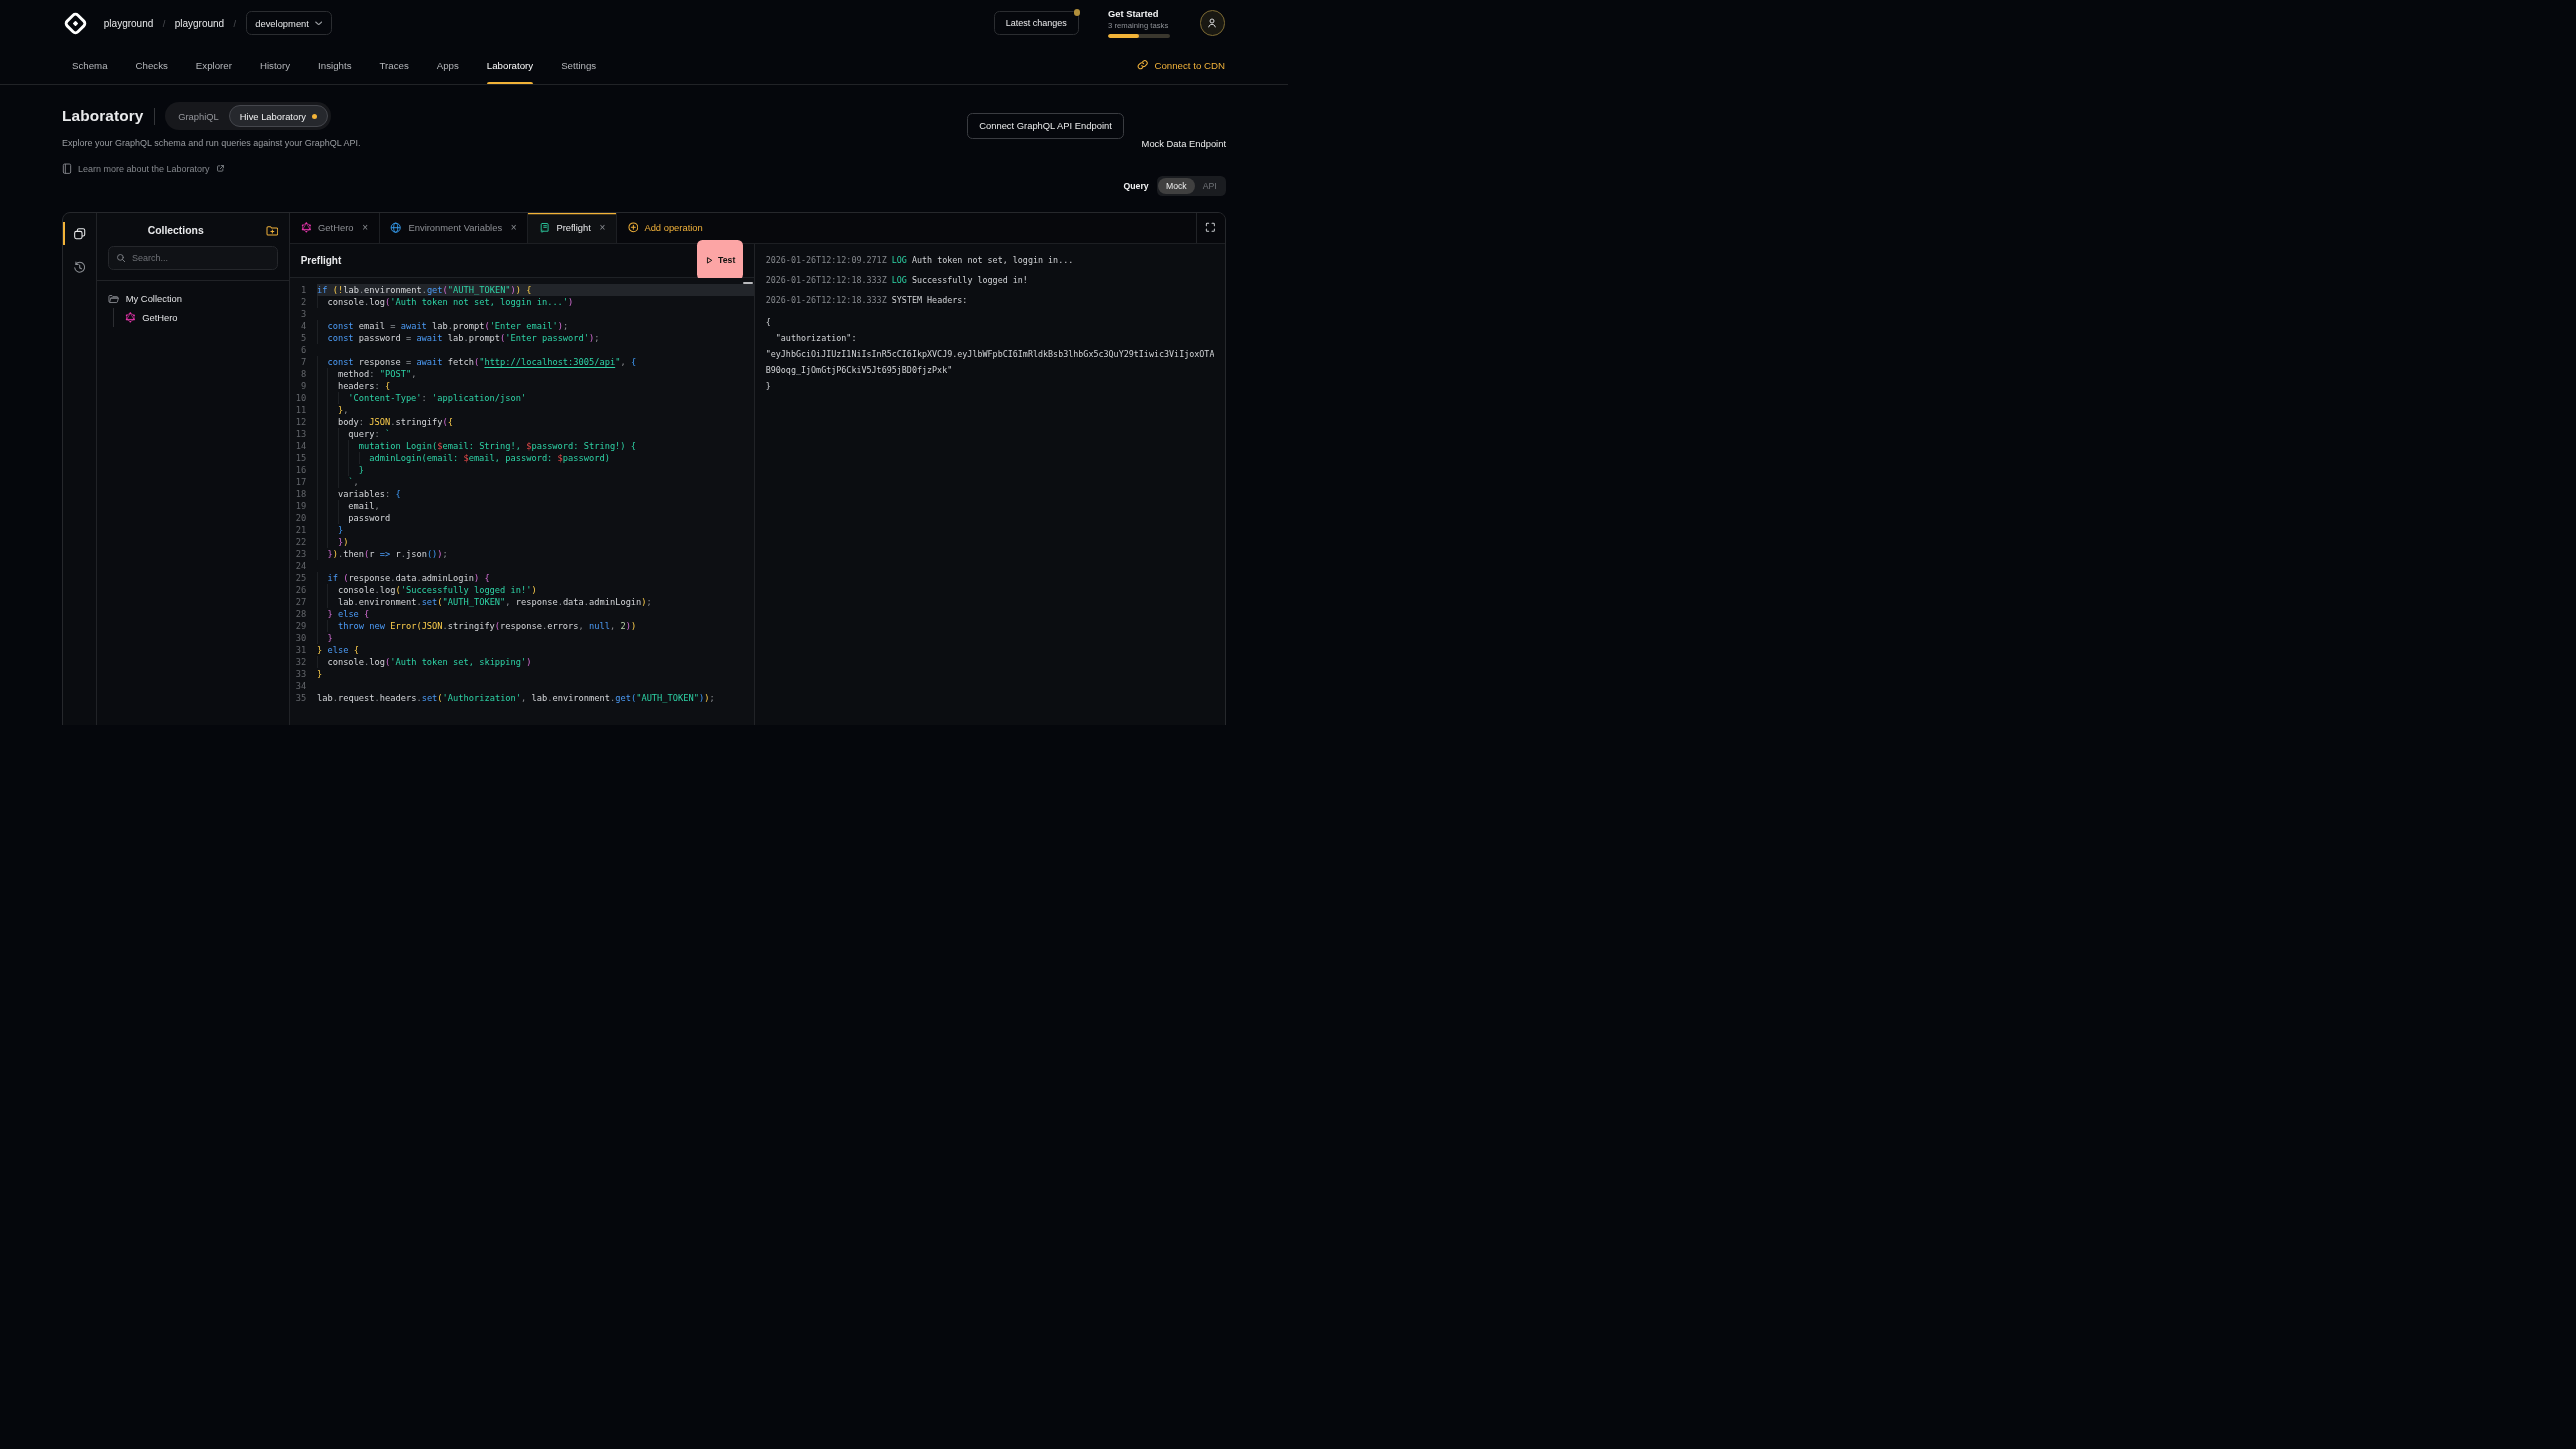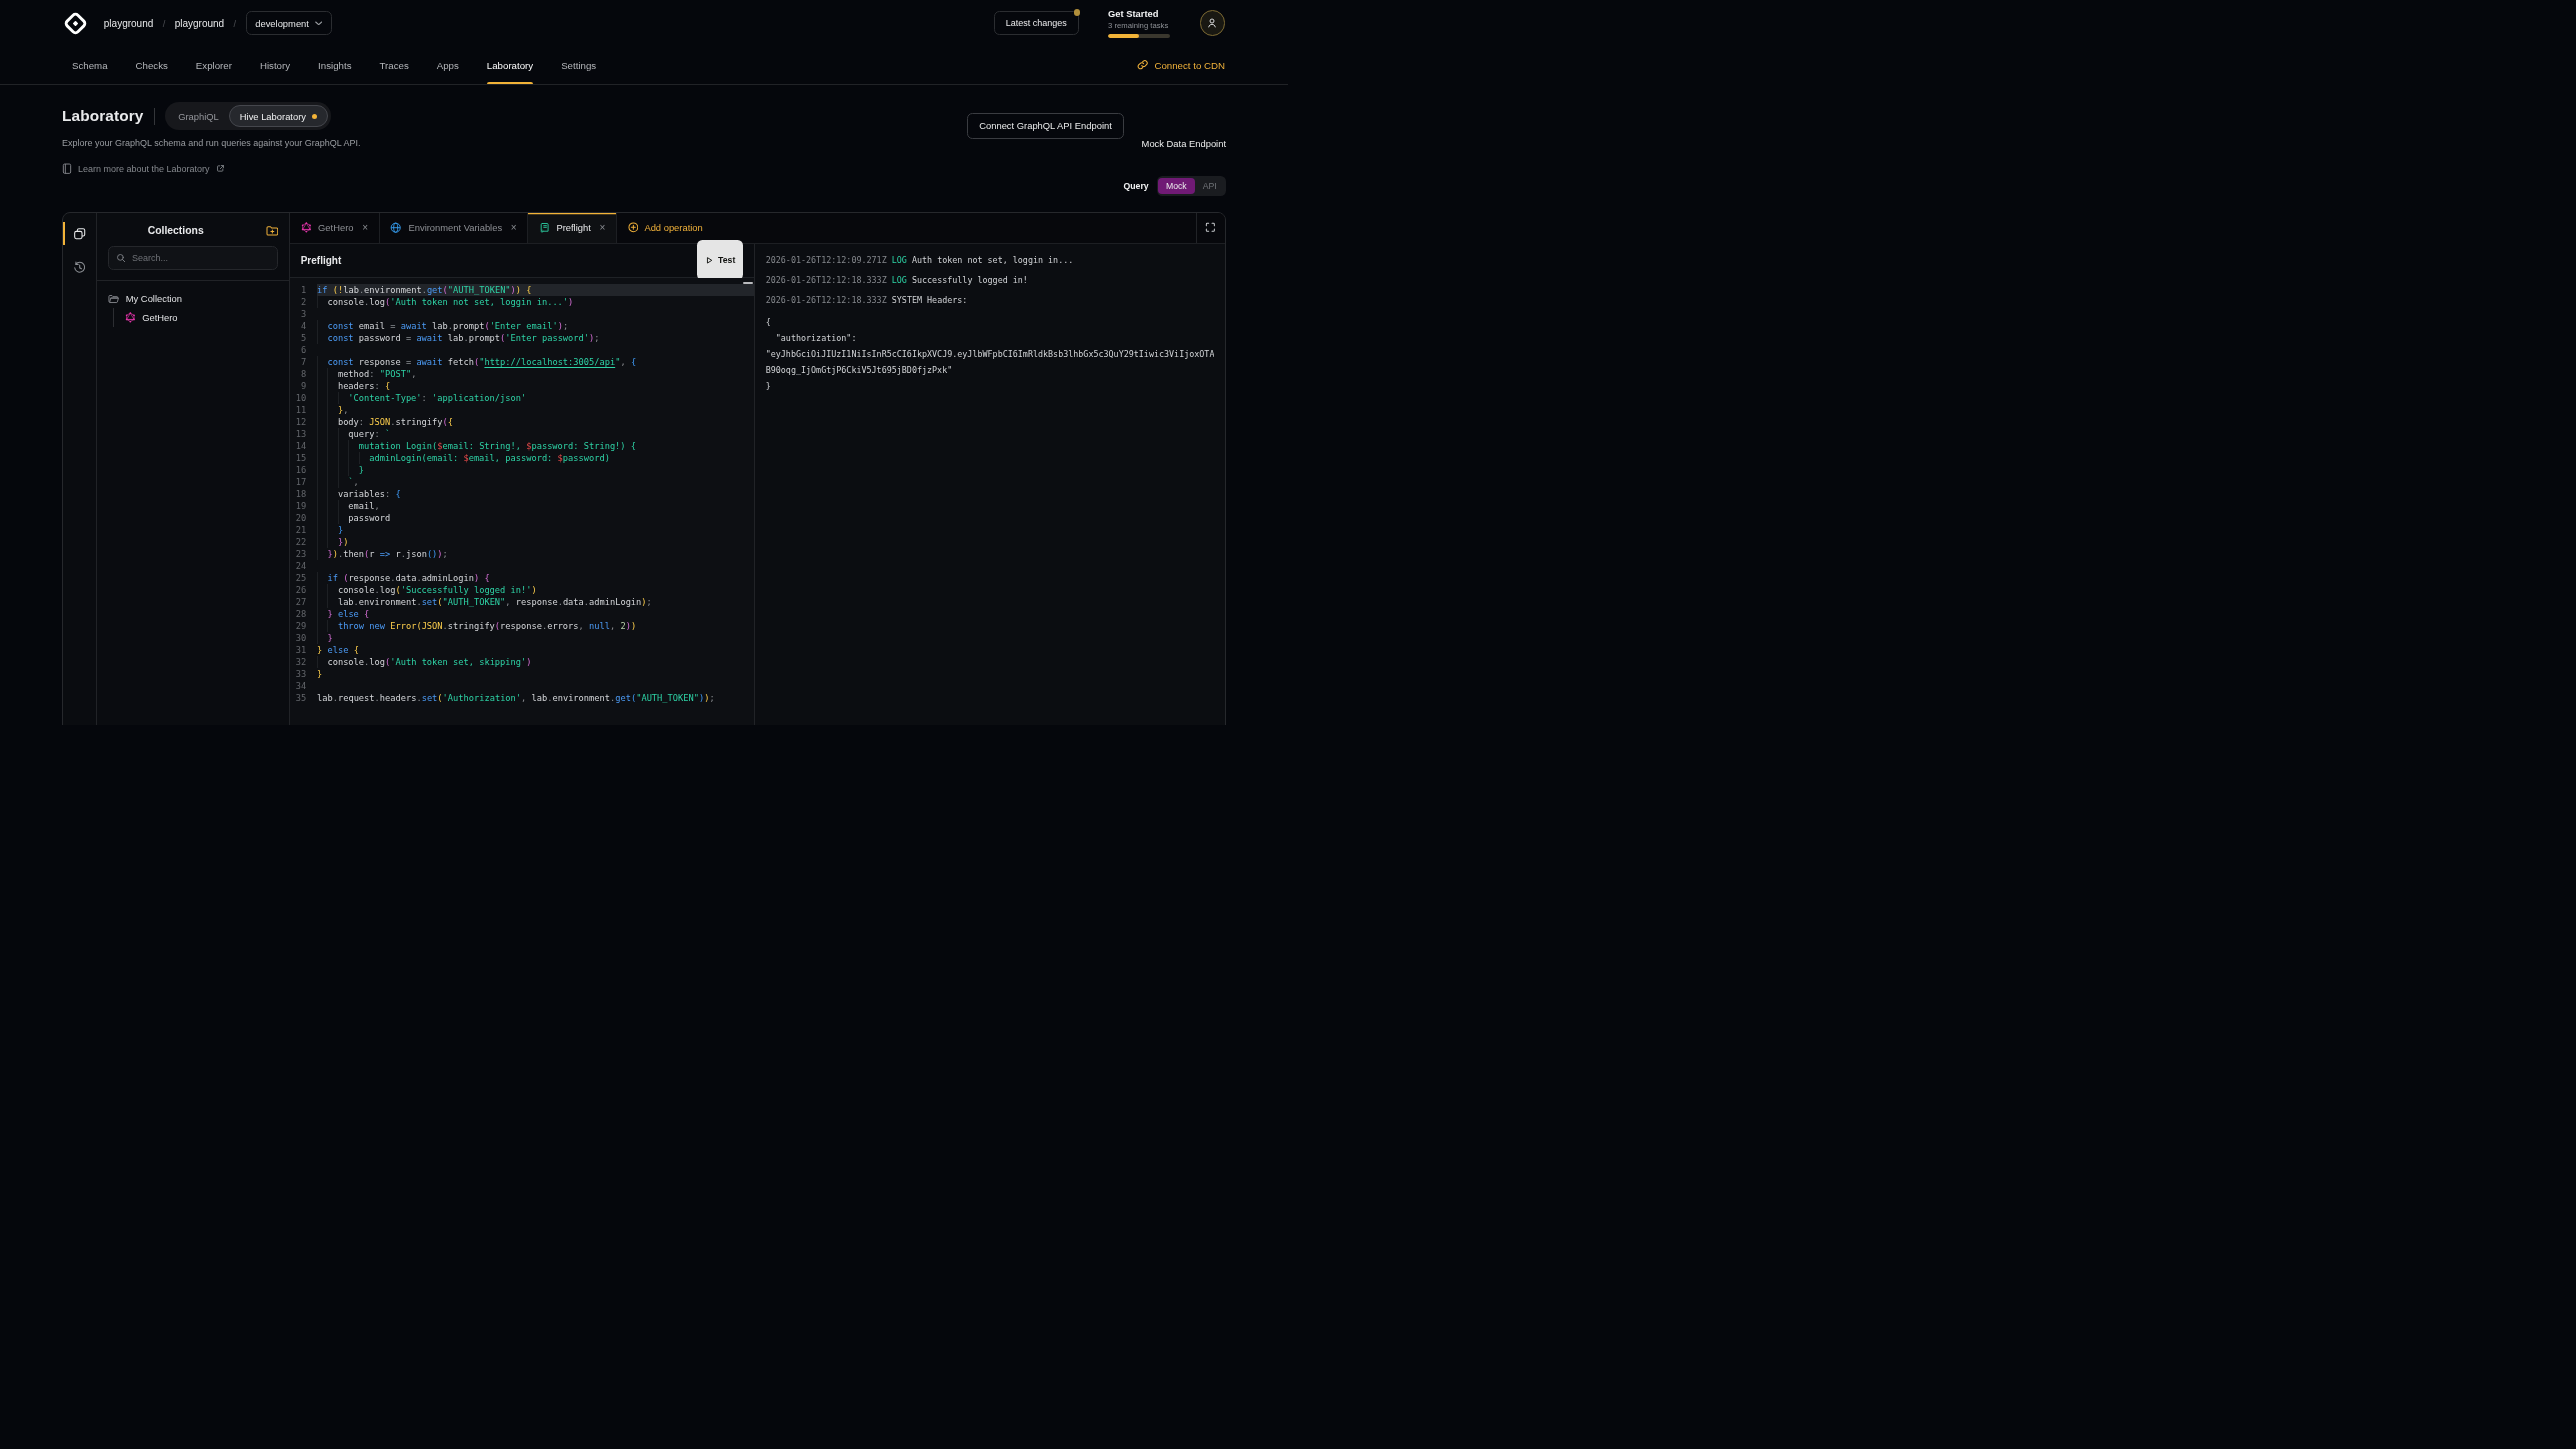--- a/index.html
+++ b/index.html
@@ -51,21 +51,21 @@
   .learn-row { margin-top:14.8px; display:flex; align-items:center; gap:6px; font-size:9px; color:#85888d; cursor:pointer; }
   .ph-right { display:flex; flex-direction:column; align-items:flex-end; gap:27px; }
   .pr-buttons { display:flex; align-items:center; gap:17.4px; }
   .connect-btn { border:0.7px solid #3a3c41; border-radius:5.4px; padding:6.7px 11.4px; background:none;
     color:#eceded; font-size:9.4px; font-family:inherit; cursor:pointer; }
   .mock-btn { background:none; border:none; color:#eceded; font-size:9.4px; font-family:inherit; cursor:pointer;margin-top:36px; }
   .query-row { display:flex; align-items:center; gap:8px; }
   .query-label { font-size:8.7px; font-weight:700; color:#f2f3f4; }
   .seg { display:flex; background:#1a1c20; border-radius:5.4px; padding:1.3px; }
   .seg-opt { font-size:8.7px; padding:3.4px 8px; border-radius:4px; color:#6f7277; cursor:pointer; }
-  .seg-opt.active { background:#701a75; color:#eceded; }
+  .seg-opt.active { background:#404040; color:#eceded;border-radius:8px; }
 
   
   .panel { margin:16px 62px 0; height:537px; border:0.7px solid #26282c; border-radius:8px;
     background:#0a0c10; display:grid; grid-template-columns:34px 193px 1fr; overflow:hidden; }
   .iconstrip { border-right:0.7px solid #212327; display:flex; flex-direction:column; align-items:center;
     padding:6.7px 0 9.4px; gap:6.7px; }
   .strip-item { position:relative; width:100%; height:28px; display:flex; align-items:center; justify-content:center; cursor:pointer; }
   .strip-item.active::before { content:""; position:absolute; left:0; top:2.7px; bottom:2.7px; width:2px; background:#f2b338; }
   .strip-gear { margin-top:auto; font-family:"DejaVu Sans", sans-serif; font-size:13.4px; color:#8b8e93; cursor:pointer; }
 
@@ -91,21 +91,21 @@
   .ed-tab.active { background:#0e1013; color:#e9eaec; box-shadow:inset 0 1.3px 0 #f2b338; }
   .add-op { display:flex; align-items:center; gap:6px; padding:0 10.7px; color:#f0b13a; font-size:9.4px; cursor:pointer; }
   .tabs-spacer { flex:1; }
   .fs-btn { width:29.5px; border-left:0.7px solid #212327; display:flex; align-items:center; justify-content:center; cursor:pointer; }
 
   .contentrow { flex:1; display:flex; min-height:0; }
   .editor { flex:1; min-width:0; border-right:0.7px solid #212327; display:flex; flex-direction:column; }
   .pane-head { height:34px; display:flex; align-items:center; justify-content:space-between;
     padding:0 10.7px; border-bottom:0.7px solid #1f2226; }
   .pane-title { font-size:10px; font-weight:600; }
-  .test-btn { display:flex; align-items:center; gap:4.7px; background:#e5e5e5; color:#10110e;
+  .test-btn { display:flex; align-items:center; gap:4.7px; background:#fca5a5; color:#10110e;
     border:none; border-radius:5.4px; padding:15px 8px; font-size:8.7px; font-weight:700; font-family:inherit; cursor:pointer; }
 
   .code { flex:1; position:relative; background:#0d0f13; padding-top:6.7px; overflow:hidden;
     font-family:"DejaVu Sans Mono", monospace; font-size:8.7px; line-height:12px; }
   .cline { display:flex; height:12px; }
   .ln { width:27px; flex:none; text-align:right; padding-right:10.7px; color:#63666b; user-select:none; }
   .lc { flex:1; white-space:pre; overflow:hidden; }
   .cline.hl .lc { background:#22252a; }
   .g { display:inline-block; width:2ch; height:12px; vertical-align:top; box-shadow:inset 0.7px 0 0 #26282d; }
   .t-p{color:#d5d7da} .t-k{color:#4c9bf5} .t-s{color:#2ed3a6}

